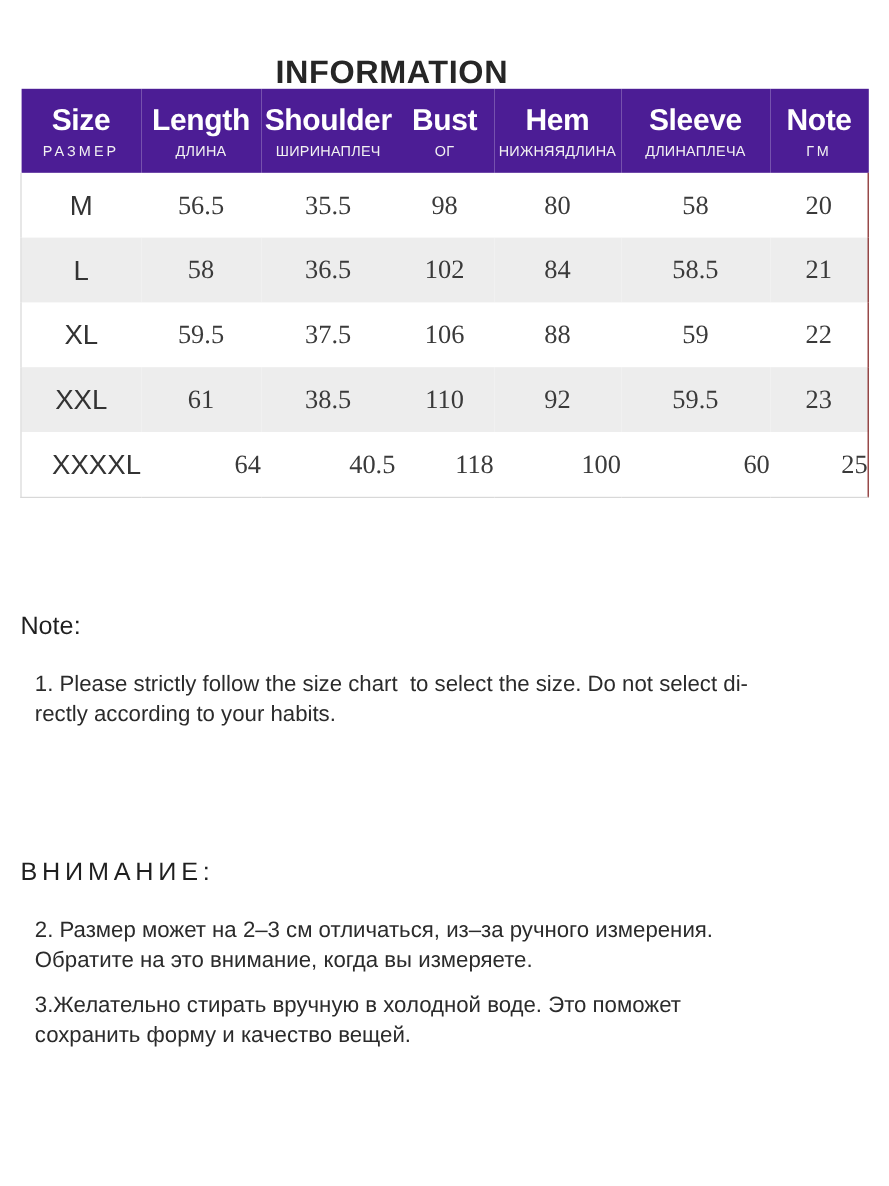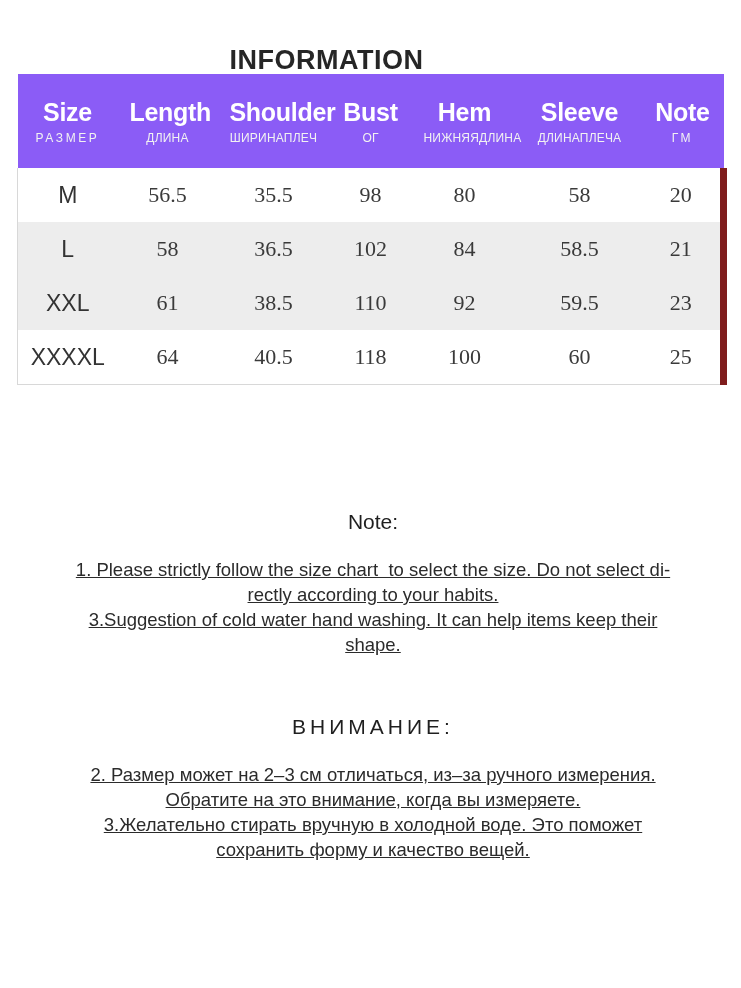--- a/index.html
+++ b/index.html
@@ -34,23 +34,23 @@
   .size-table {
     position: absolute;
     left: 17px;
     top: 74px;
     width: 706px;
     border-collapse: collapse;
     table-layout: fixed;
   }
 
   .size-table thead th {
-    background: #8b5cf6;
+    background: #4c1d95;
     color: #ffffff;
-    padding: 12px;
+    padding: 0;
     vertical-align: middle;
     border: none;
   }
   .head-cell {
     padding: 14px 0 12px 0;
     text-align: center;
     line-height: 1.0;
   }
   .head-en {
     display: block;
@@ -70,66 +70,64 @@
   }
   .head-ru.spaced { letter-spacing: 2.6px; }
 
   .size-table tbody td {
     height: 54px;
     text-align: center;
     font-size: 22px;
     font-weight: normal;
     color: #3a3a3a;
     border-left: 1px solid #d8d8d8;
-    border-right: 7px solid #7f1d1d;
+    border-right: 1px solid #7f1d1d;
     border-top: none;
     border-bottom: none;
     padding: 0;
   }
   .size-table tbody td:not(:first-child) { border-left: none; font-family: Liberation Serif, serif; }
   .size-table tbody td:not(:last-child)  { border-right: none; }
-  .size-table tbody tr:last-child td { border-bottom: 1px solid #d8d8d8; }
+  .size-table tbody tr:last-child td { border-bottom: 1px solid #d8d8d8; text-align: right; }
   .size-table tbody tr.alt td { background: #ededed; }
   .size-table tbody td.size-col { font-size: 23px; color: #333333; }
 
   
   col.c-size     { width: 100px; }
   col.c-length   { width: 100px; }
   col.c-shoulder { width: 112px; }
   col.c-bust     { width: 82px; }
   col.c-hem      { width: 106px; }
   col.c-sleeve   { width: 124px; }
   col.c-cuff     { width: 82px; }
 
   
   .notes-block {
     position: absolute;
     left: 17px;
     width: 712px;
-    text-align: center;
   }
   .notes-en { top: 510px; }
   .notes-ru { top: 715px; }
 
   .note-heading {
     font-size: 21px;
     font-weight: normal;
     color: #1f1f1f;
     margin: 0 0 24px 0;
     line-height: 1.1;
   }
   .note-heading.spaced { letter-spacing: 4px; }
 
   .note-line {
     font-size: 18.5px;
     line-height: 25px;
     color: #2b2b2b;
-    margin: 0;
+    margin: 12px;
     white-space: pre-wrap;
-    text-decoration: underline;
   }
 </style>
 </head>
 <body>
 
 <div class="page-title">INFORMATION</div>
 
 <table class="size-table">
   <colgroup>
     <col class="c-size">
@@ -198,20 +196,29 @@
       </tr>
       <tr class="alt">
         <td class="size-col">L</td>
         <td>58</td>
         <td>36.5</td>
         <td>102</td>
         <td>84</td>
         <td>58.5</td>
         <td>21</td>
       </tr>
+      <tr>
+        <td class="size-col">XL</td>
+        <td>59.5</td>
+        <td>37.5</td>
+        <td>106</td>
+        <td>88</td>
+        <td>59</td>
+        <td>22</td>
+      </tr>
       <tr class="alt">
         <td class="size-col">XXL</td>
         <td>61</td>
         <td>38.5</td>
         <td>110</td>
         <td>92</td>
         <td>59.5</td>
         <td>23</td>
       </tr>
       <tr>
@@ -223,22 +230,20 @@
         <td>60</td>
         <td>25</td>
       </tr>
     </tbody>
 </table>
 
 <div class="notes-block notes-en">
   <div class="note-heading">Note:</div>
   <p class="note-line">1. Please strictly follow the size chart  to select the size. Do not select di-
 rectly according to your habits.</p>
-  <p class="note-line">3.Suggestion of cold water hand washing. It can help items keep their
-shape.</p>
 </div>
 
 <div class="notes-block notes-ru">
   <div class="note-heading spaced">ВНИМАНИЕ:</div>
   <p class="note-line">2. Размер может на 2–3 см отличаться, из–за ручного измерения.
 Обратите на это внимание, когда вы измеряете.</p>
   <p class="note-line">3.Желательно стирать вручную в холодной воде. Это поможет
 сохранить форму и качество вещей.</p>
 </div>
 

